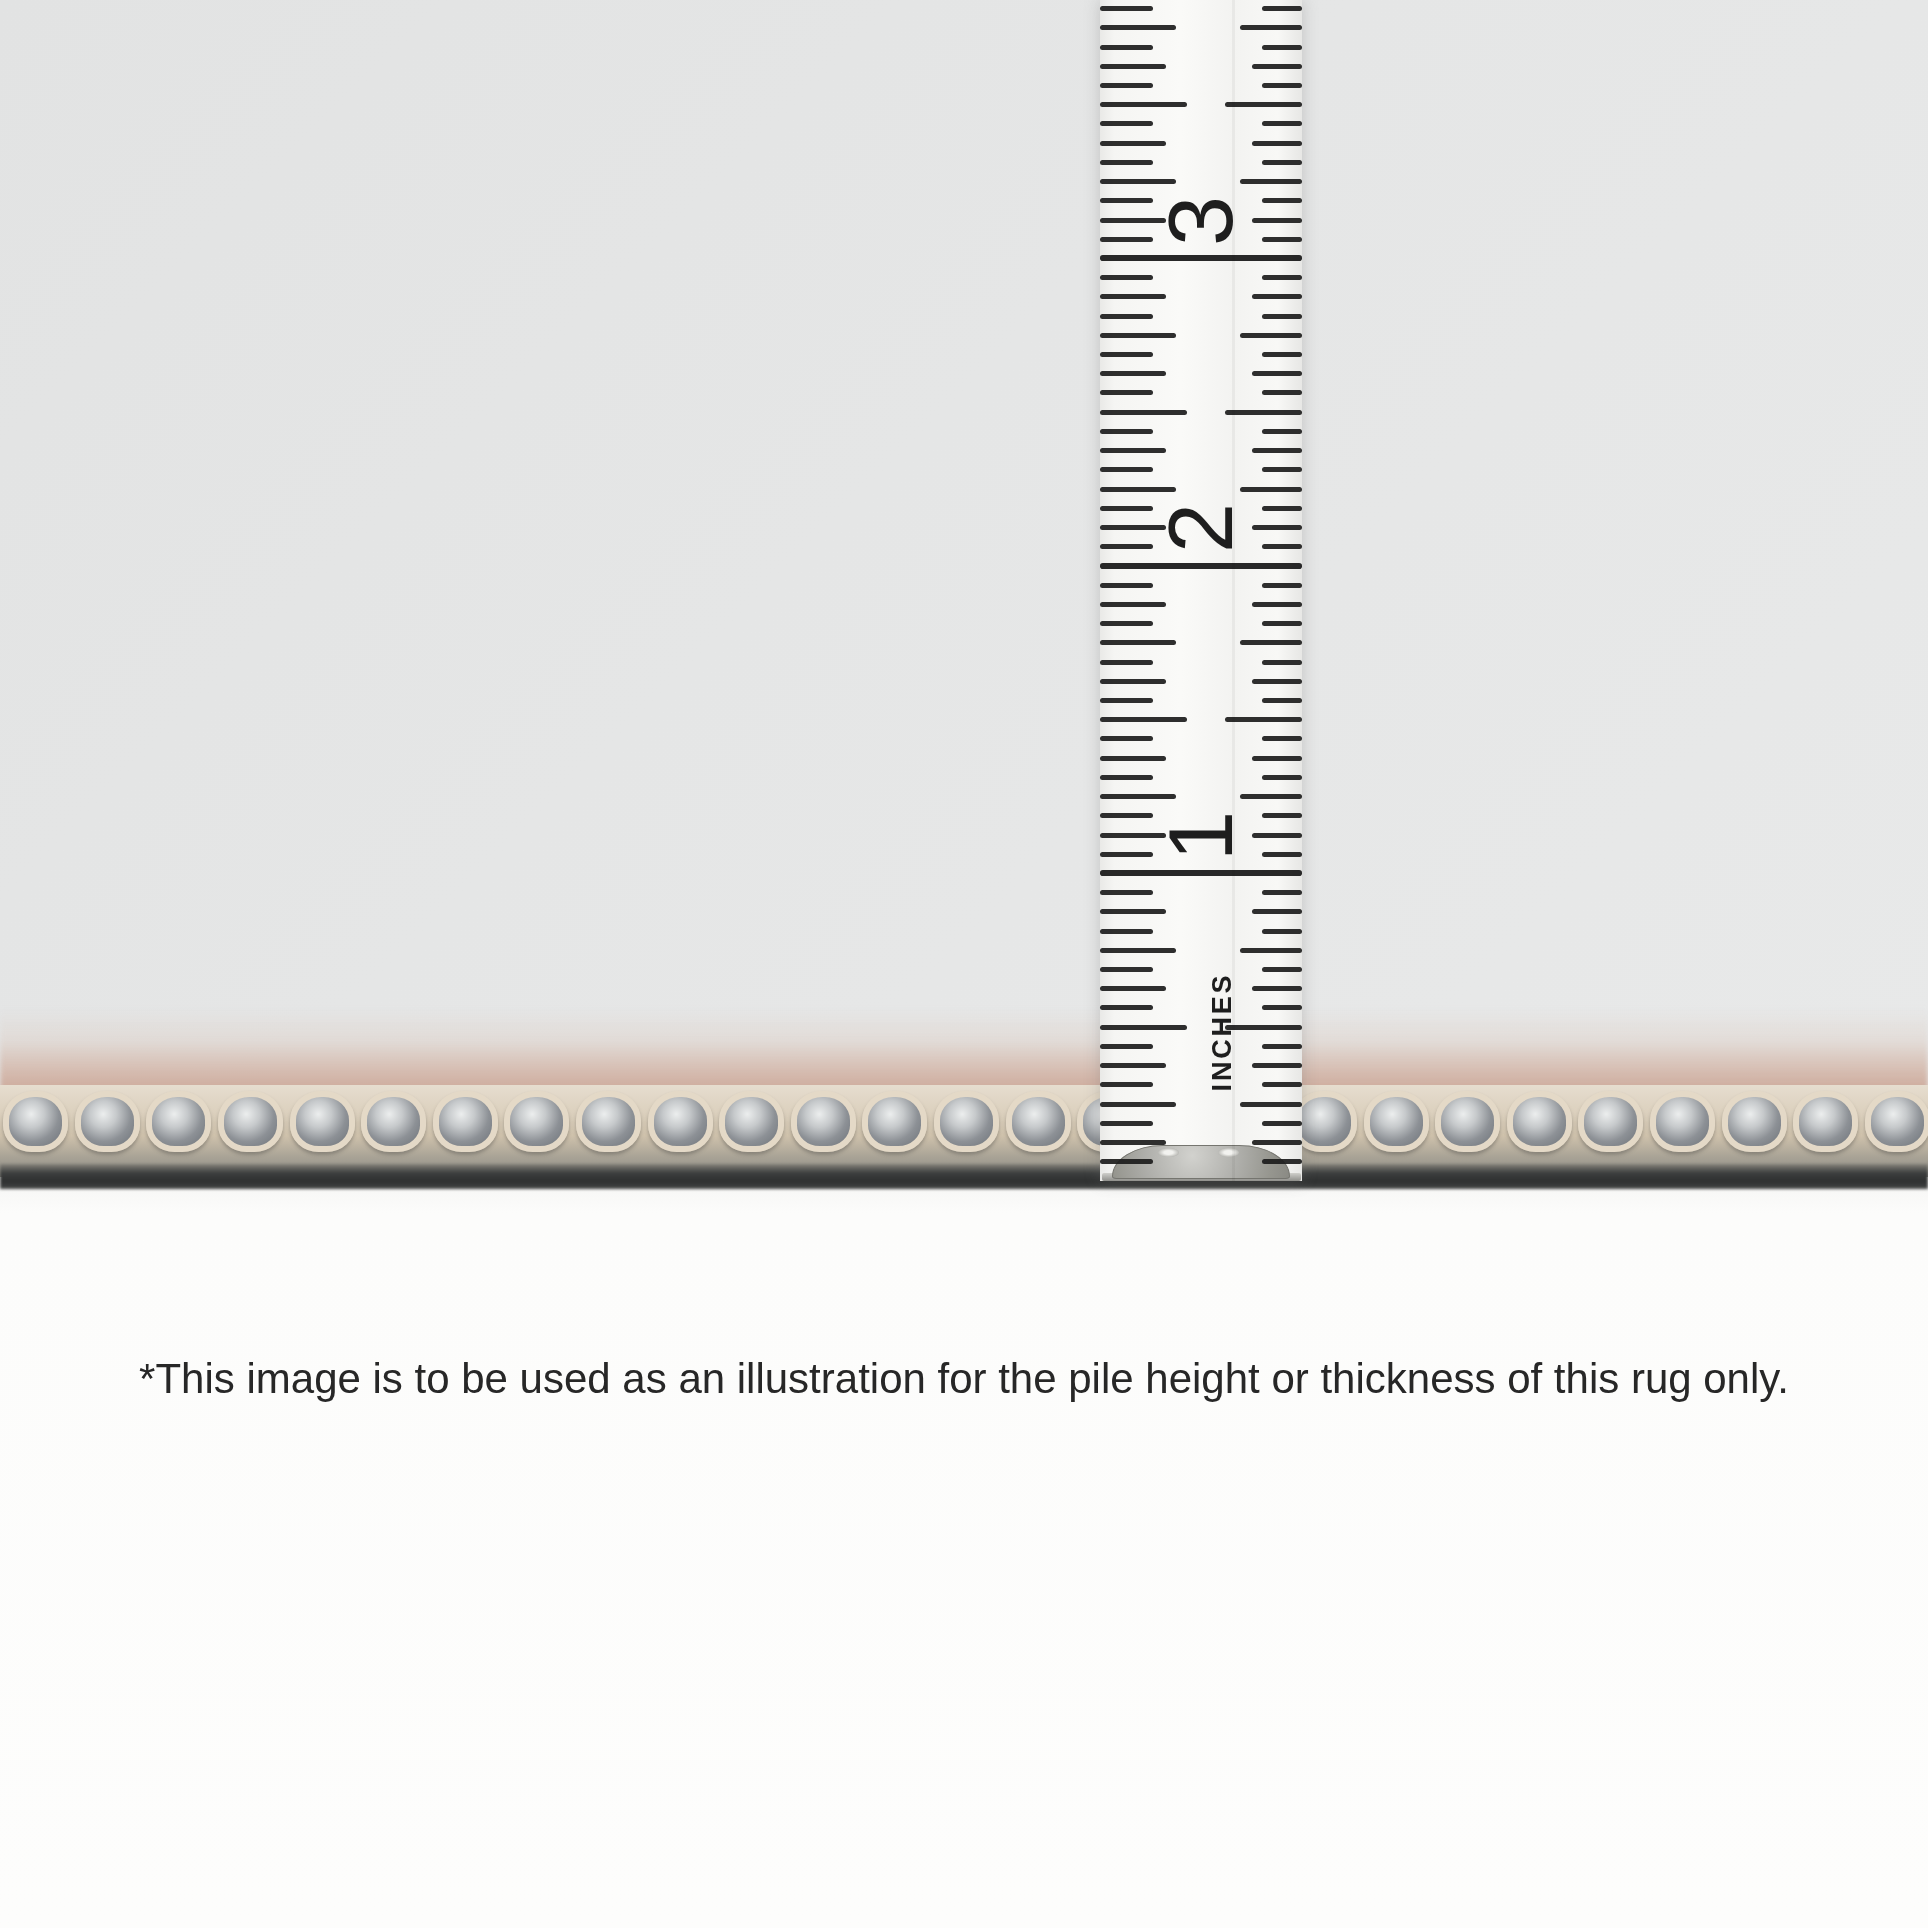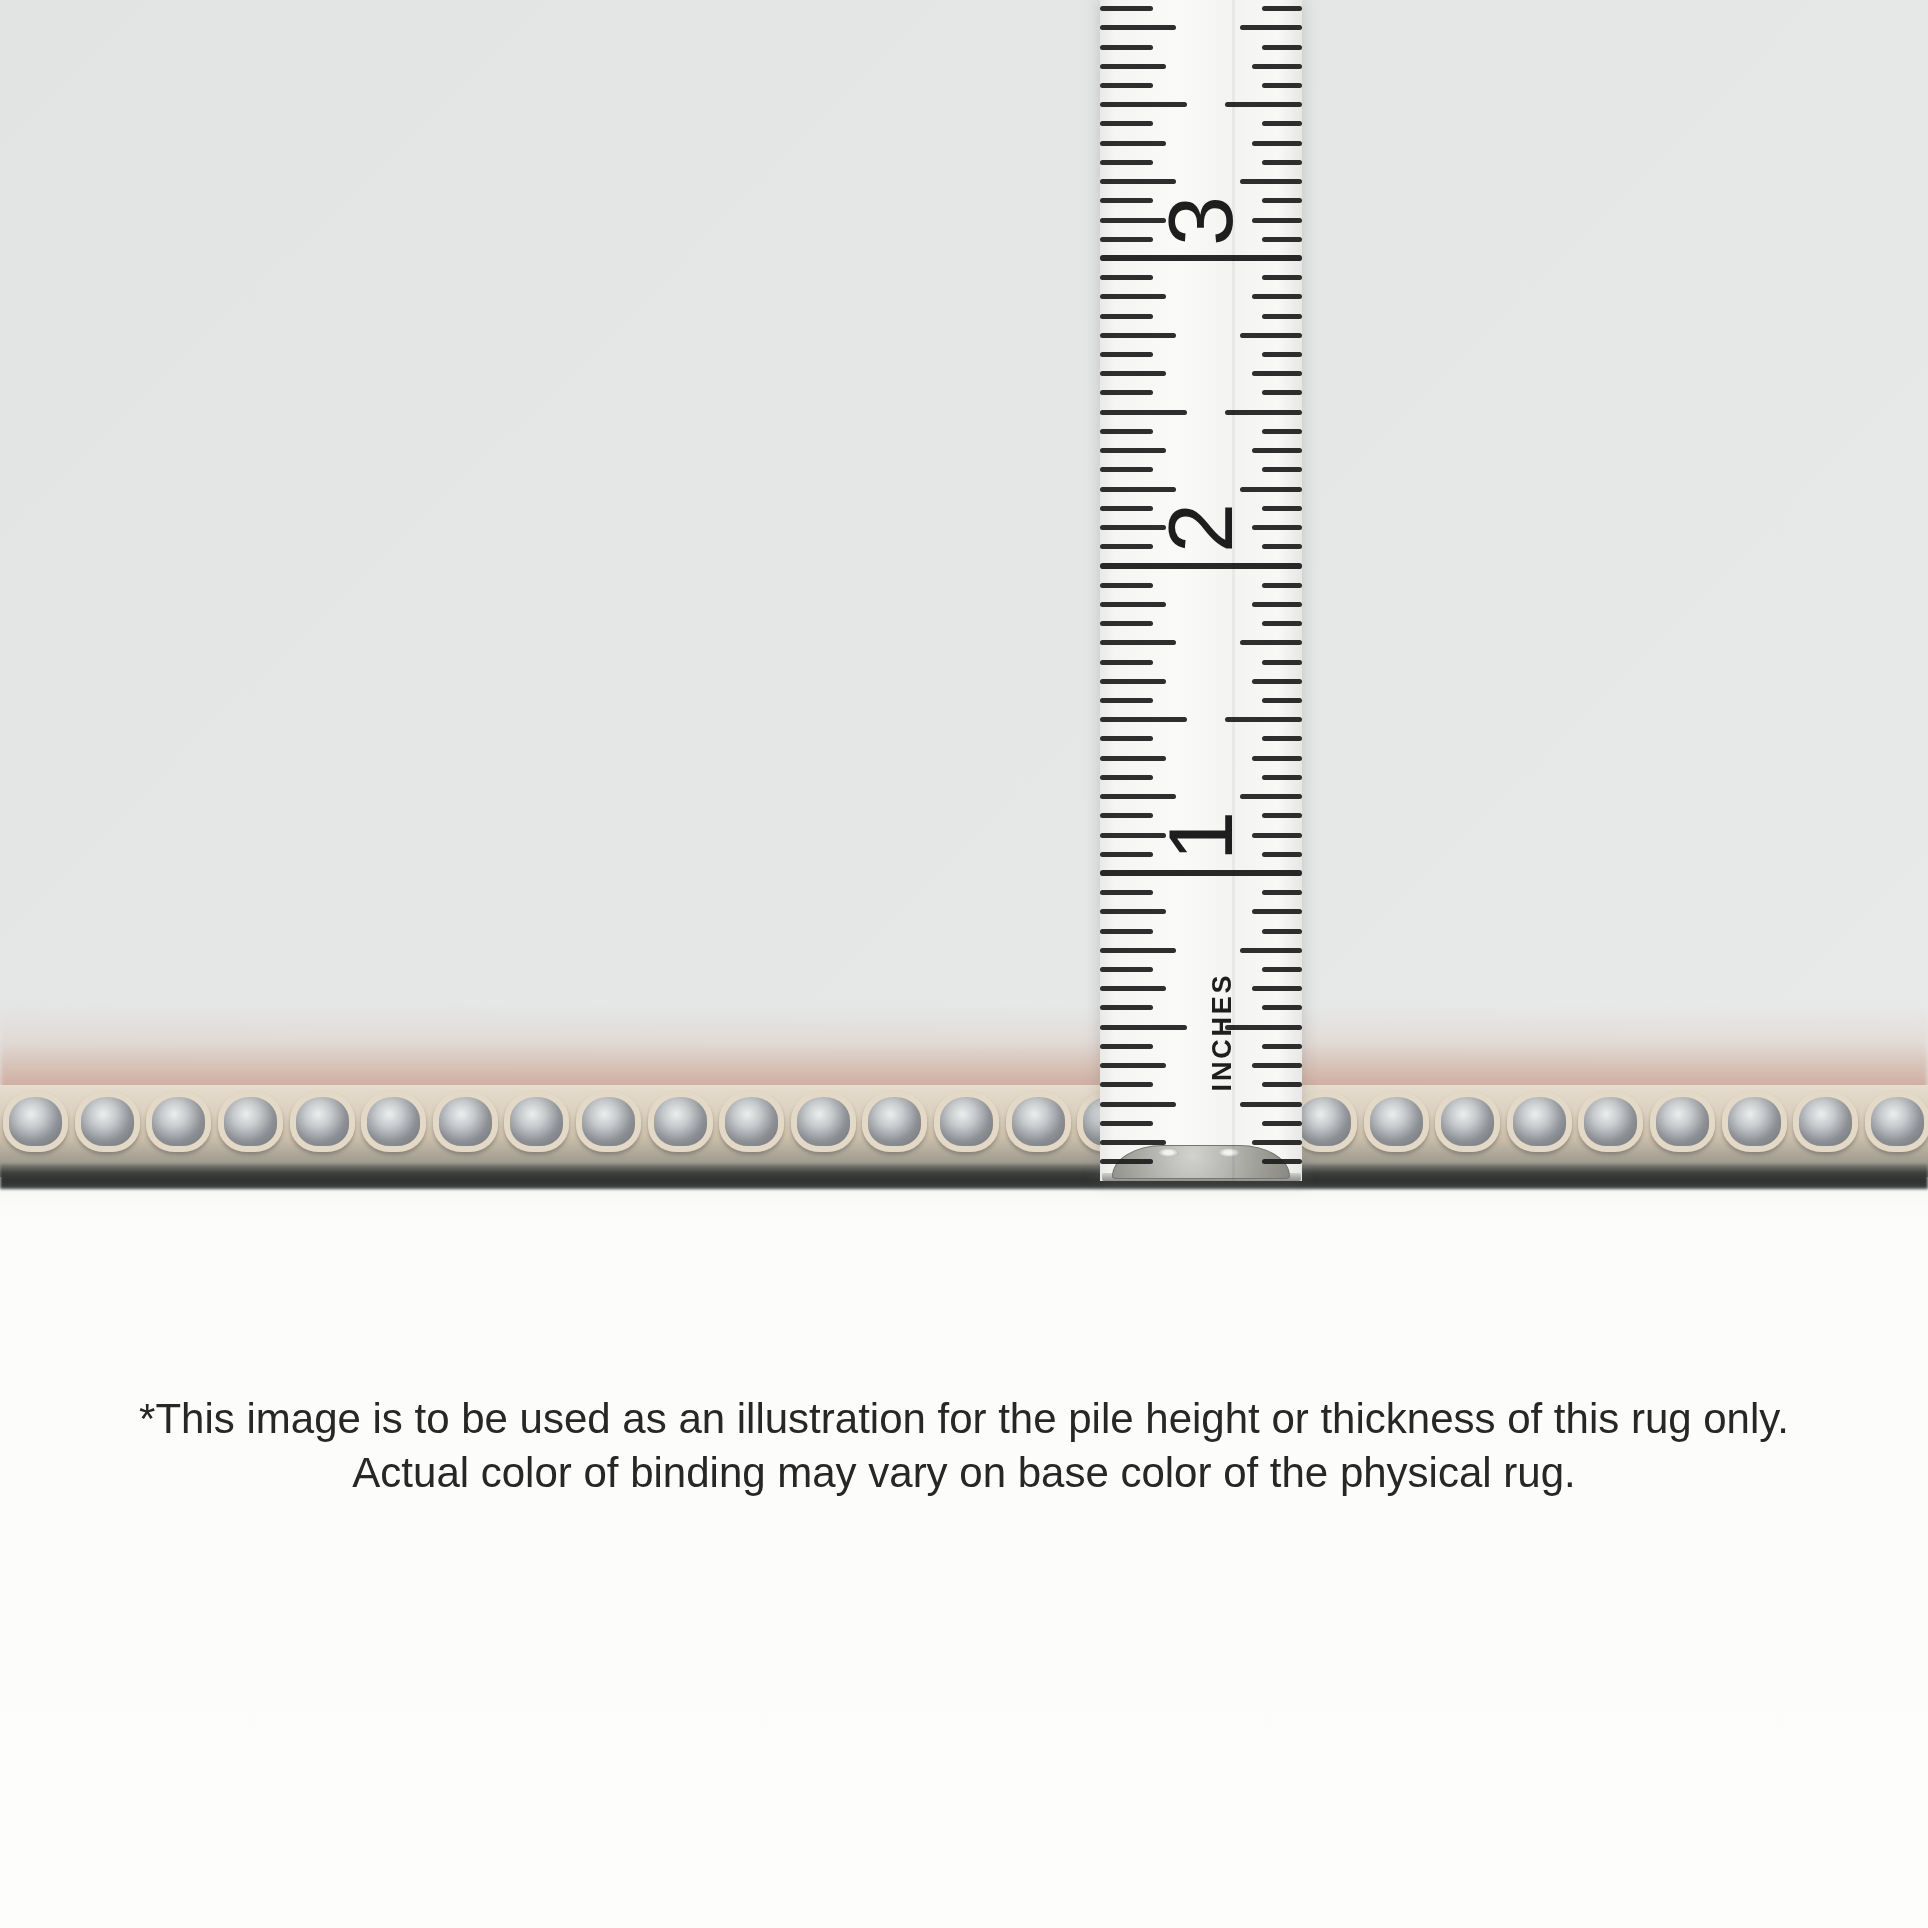--- a/index.html
+++ b/index.html
@@ -51,21 +51,21 @@
     background:linear-gradient(180deg,#cfcfcb,#8f8f8b); border-radius:1.9px; }
   .ruler-tip { position:absolute; left:12.2px; bottom:1.9px; width:178px; height:34px;
     border-radius:89px 89px 7.5px 7.5px / 55px 55px 4.7px 4.7px;
     background:radial-gradient(circle at 45% 30%, #d2d2ce 0%, #b0b0ac 45%, #96968f 80%, #8a8a84 100%);
     border:1.9px solid #75756f; box-sizing:border-box; }
   .ruler-tip::before, .ruler-tip::after { content:""; position:absolute; top:1.9px; width:21px; height:8.5px;
     border-radius:50%; background:radial-gradient(#f2f2ef 30%, #9d9d98 90%); }
   .ruler-tip::before { left:45px; } .ruler-tip::after { left:105px; }
 
   
-  .caption { position:absolute; left:0; top:1392px; width:1928px; text-align:center;
+  .caption { position:absolute; left:0; top:1352px; width:1928px; text-align:center;
     font-size:42px; line-height:54px; color:#272727; }
 </style>
 </head>
 <body>
 
 <div class="stage">
 
   <div class="backdrop"></div>
   <div class="floor"></div>
 
@@ -227,17 +227,16 @@
       <div class="tick left" style="top: 45px; width: 53px;"></div>
       <div class="tick right" style="top: 45px; width: 40px;"></div>
       <div class="tick left" style="top: 25px; width: 76px;"></div>
       <div class="tick right" style="top: 25px; width: 62px;"></div>
       <div class="tick left" style="top: 6.1px; width: 53px;"></div>
       <div class="tick right" style="top: 6.1px; width: 40px;"></div>
     </div>
 
   <div class="caption">
     <div>*This image is to be used as an illustration for the pile height or thickness of this rug only.</div>
-    <div>Actual color of binding may vary on base color of the physical rug.</div>
   </div>
 
 </div>
 
 
 </body></html>

